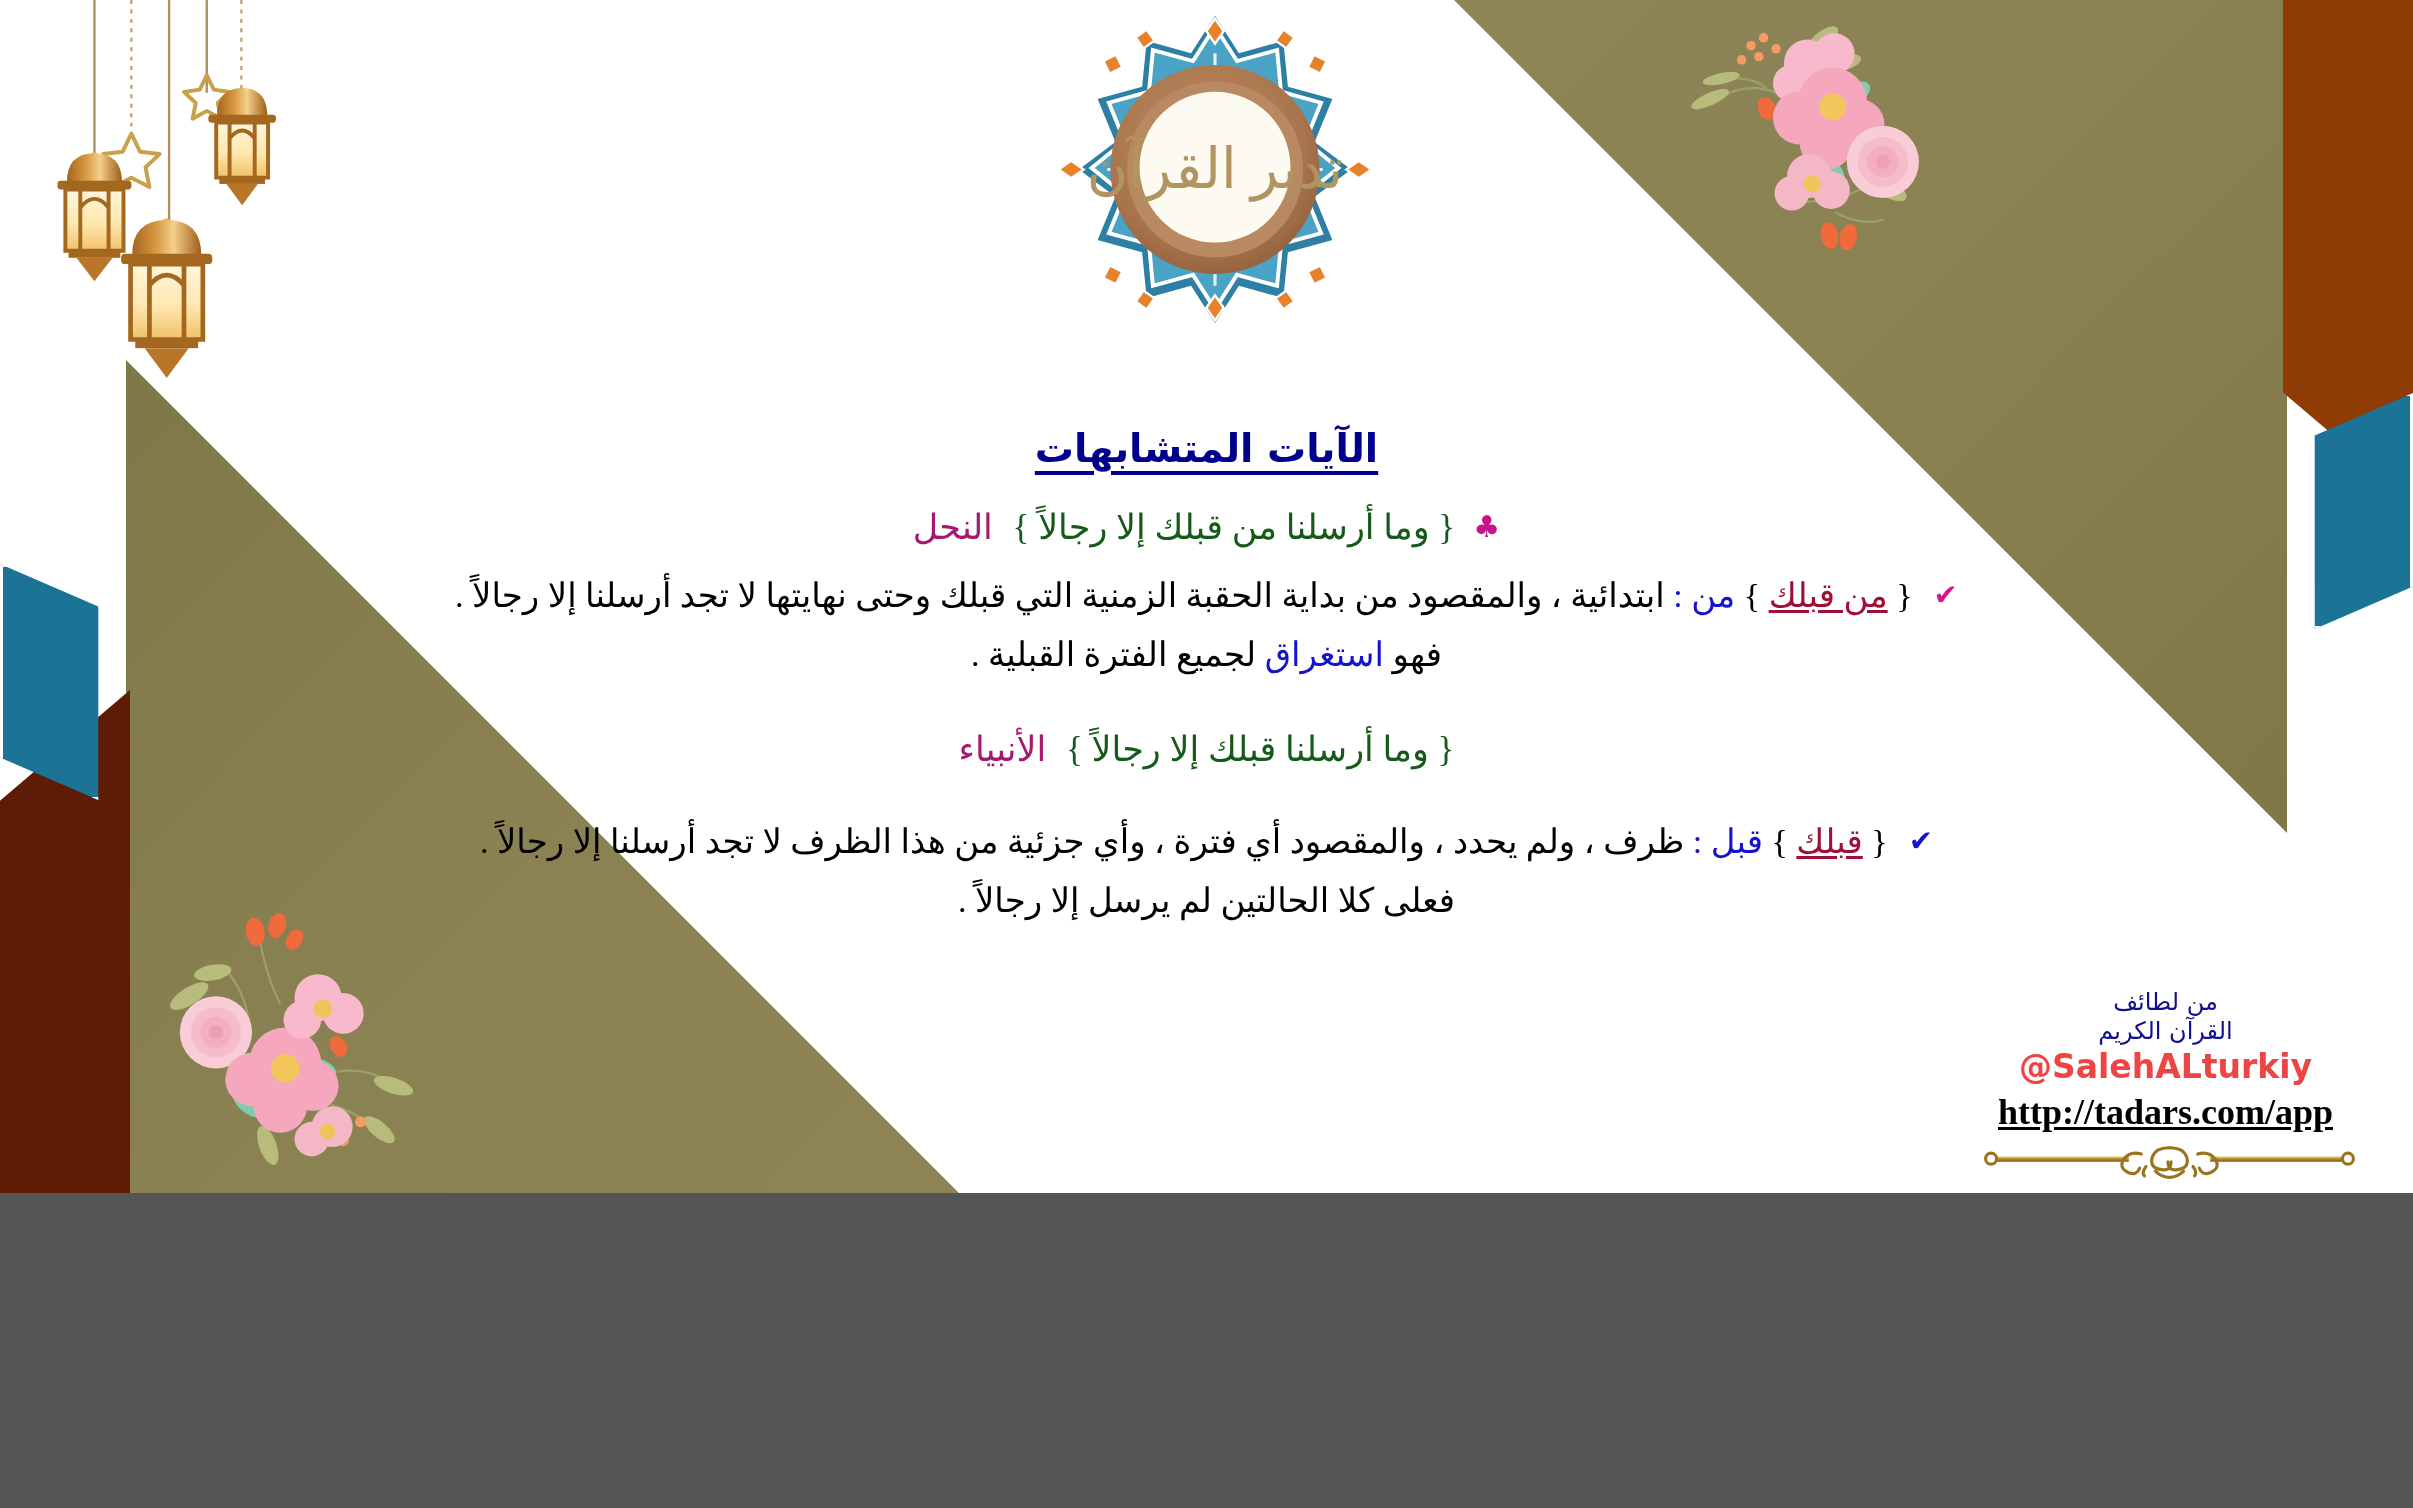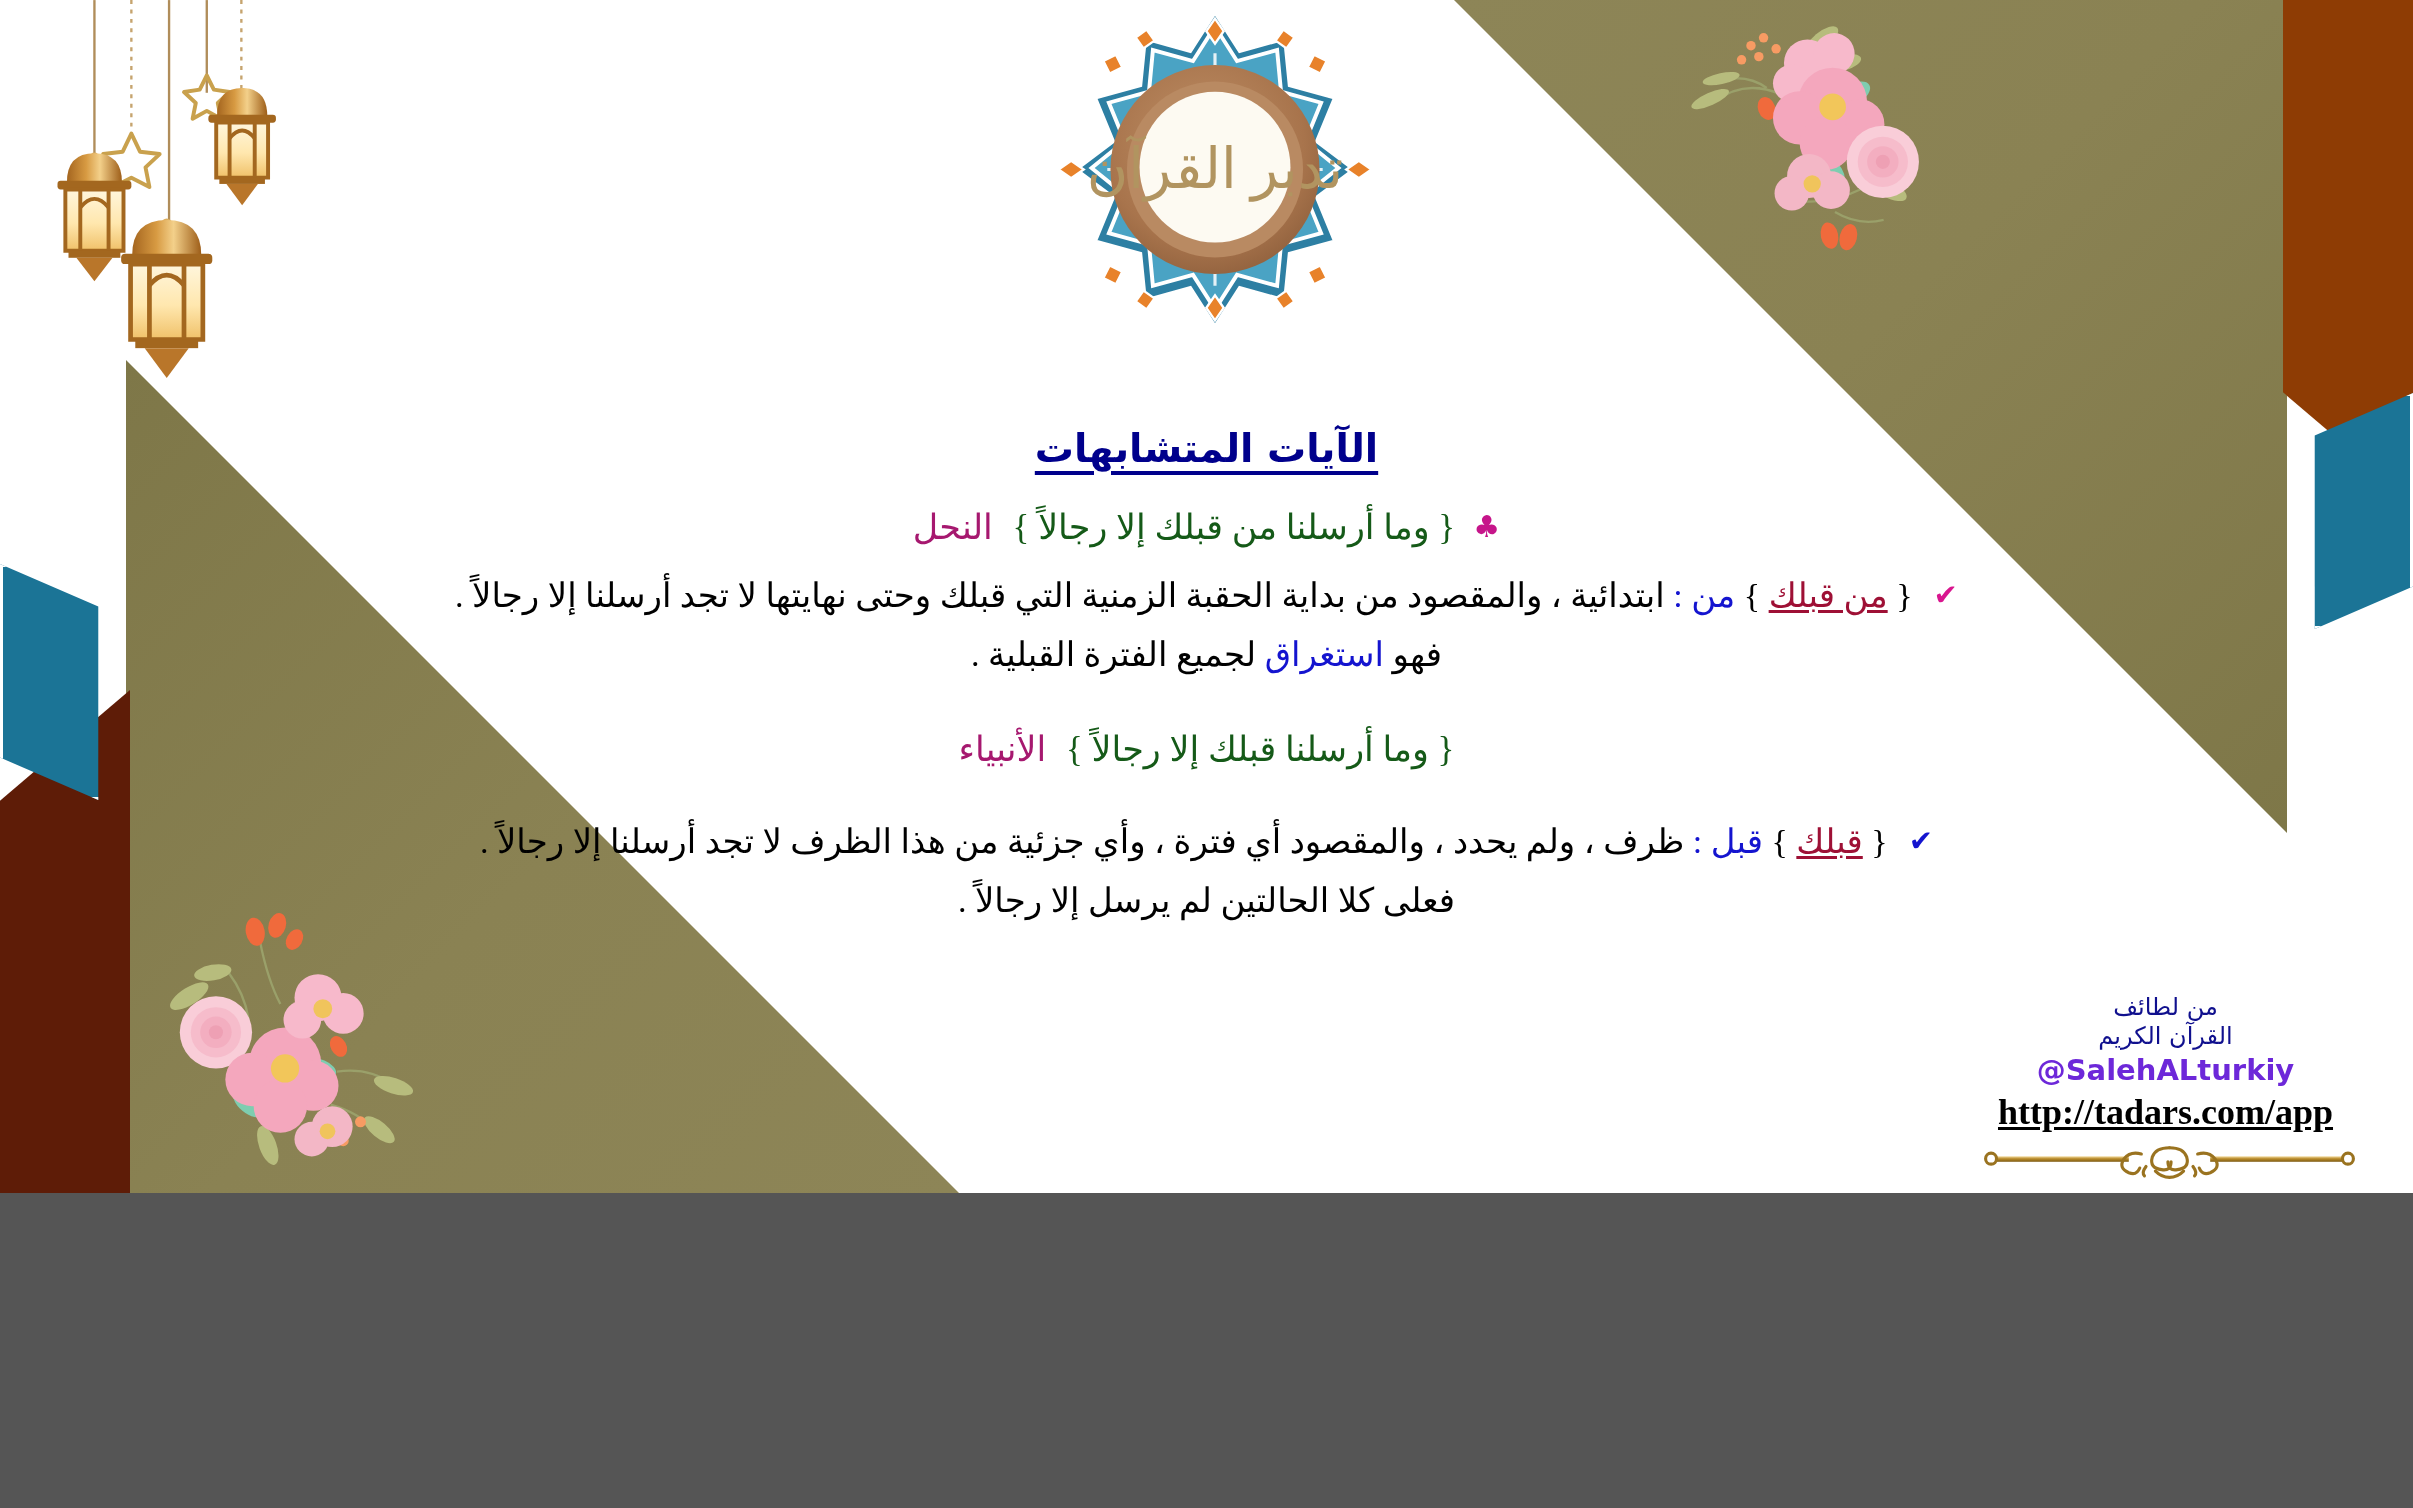--- a/index.html
+++ b/index.html
@@ -144,21 +144,21 @@
   .credit{
     position:absolute;right:55px;bottom:57px;width:385px;
     text-align:center;z-index:7;
     font-family:"DejaVu Sans","Liberation Sans",sans-serif;
   }
   .credit .ar{
     color:#10108e;font-weight:normal;font-size:24px;line-height:1.22;
     letter-spacing:0px;
   }
   .credit .handle{
-    color:#6d28d9;font-weight:bold;font-size:29px;line-height:1.3;
+    color:#ef4444;font-weight:bold;font-size:33px;line-height:1.3;
     direction:ltr;
   }
   .credit .url{
     color:#000000;font-weight:bold;font-size:36px;line-height:1.3;
     direction:ltr;text-decoration:underline;text-underline-offset:3.1px;
     font-family:"Liberation Serif",serif;
   }
   .credit-divider{
     position:absolute;right:47px;bottom:14px;width:393px;height:36px;z-index:7;
   }

